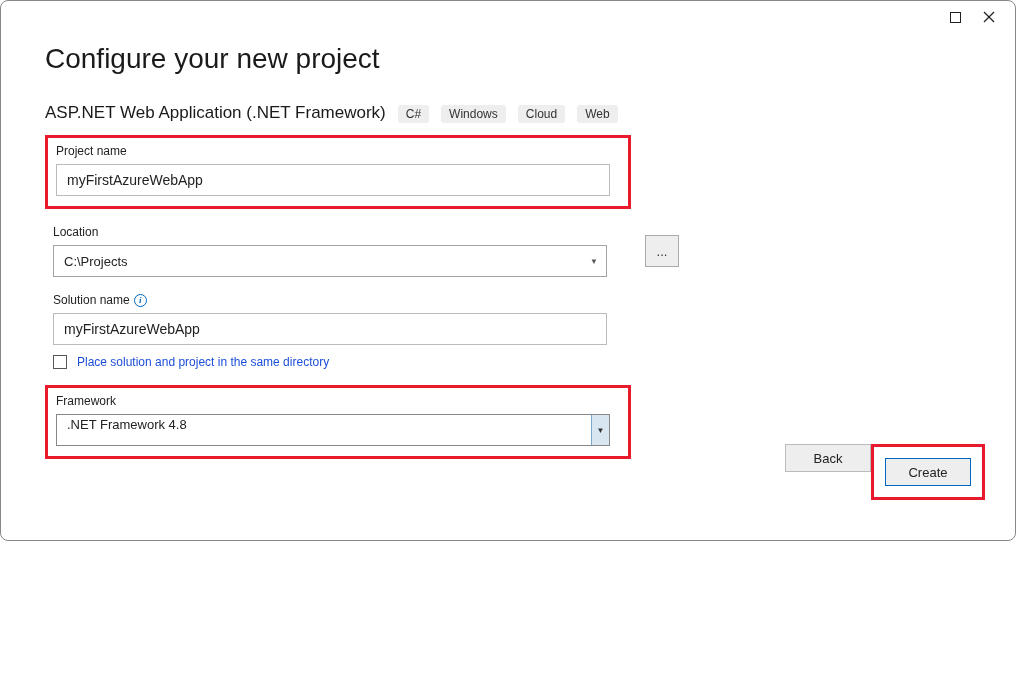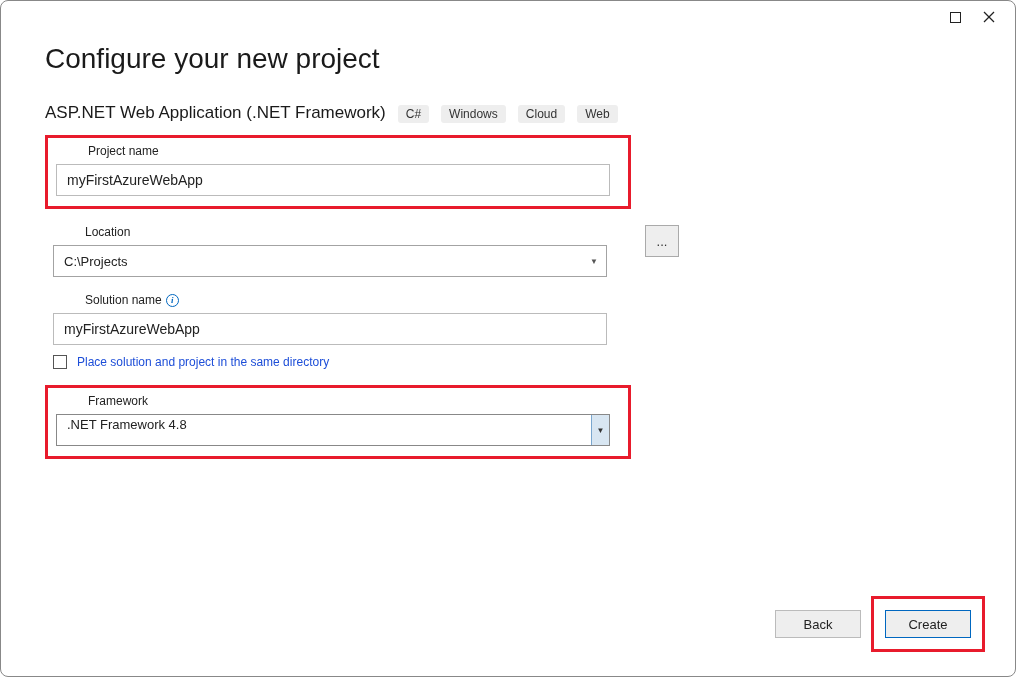--- a/index.html
+++ b/index.html
@@ -1,20 +1,20 @@
 <!DOCTYPE html>
 <html><head>
 <meta charset="utf-8">
 <style>
   * { box-sizing: border-box; margin: 0; padding: 0; }
   html, body { width: 1016px; height: 677px; font-family: "Segoe UI", Arial, sans-serif; background: #fff; }
   .window {
     position: relative;
     width: 1016px;
-    height: 677px;
+    height: 541px;
     border: 1px solid #888;
     border-radius: 8px;
     background: #fff;
     overflow: hidden;
   }
   .titlebar {
     position: absolute;
     top: 0; right: 0;
     height: 32px;
     display: flex;
@@ -64,35 +64,34 @@
     width: 586px;
     padding: 6px 8px 10px 8px;
   }
   .field-label {
     font-size: 12px;
     color: #222;
     margin-bottom: 6px;
     display: flex;
     align-items: center;
     gap: 4px;
-    margin-left: 32px;
   }
   .text-input {
     width: 554px;
     height: 32px;
     border: 1px solid #bbb;
     padding: 0 10px;
     font-size: 14px;
     color: #222;
     background: #fff;
     outline: none;
   }
   .location-row {
     display: flex;
-    align-items: flex-start;
+    align-items: center;
     gap: 14px;
   }
   .combo {
     position: relative;
     width: 554px;
     height: 32px;
     border: 1px solid #a3a3a3;
     background: #fff;
     display: flex;
     align-items: center;
@@ -159,24 +158,22 @@
     border-radius: 50%;
     align-items: center; justify-content: center;
     font-size: 9px;
     color: #0067c0;
     font-weight: bold;
     font-style: italic;
     font-family: Georgia, serif;
   }
   .footer {
     position: absolute;
-    bottom: 24px; right: 30px;
-    display: flex;
-    gap: 10px;
-    align-items: center;
+    bottom: 40px; right: 30px;
+    display: flex;
   }
   .btn {
     width: 86px; height: 28px;
     background: #eee;
     border: 1px solid #bbb;
     font-size: 13px;
     color: #222;
     display: flex; align-items: center; justify-content: center;
     cursor: pointer;
   }

